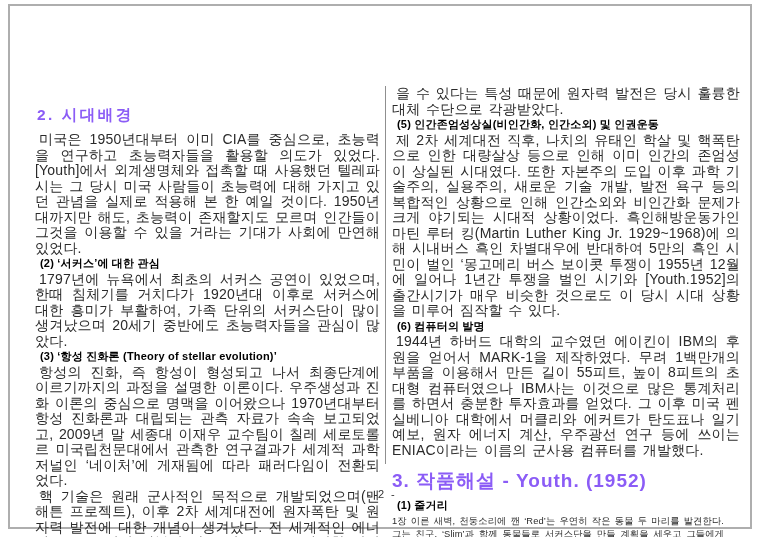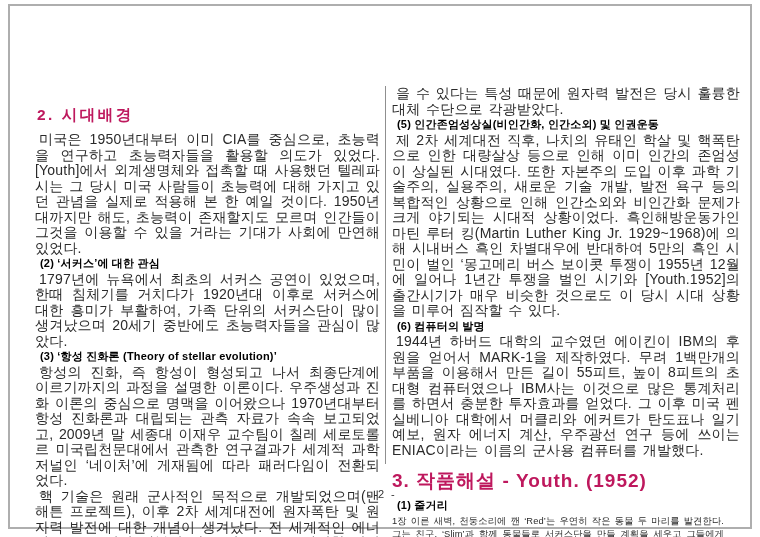--- a/index.html
+++ b/index.html
@@ -54,21 +54,21 @@
     width: 744px;
     text-align: center;
     font-size: 11px;
     letter-spacing: 2px;
     color: #333333;
   }
   
   .blk-section-title {
     font-size: 15.5px;
     font-weight: bold;
-    color: #be185d;
+    color: #8b5cf6;
     letter-spacing: 2.5px;
     margin: 0 0 8px 2px;
     line-height: 18px;
   }
   .col-right .blk-section-title {
     font-size: 19px;
     letter-spacing: 1px;
     margin: 14px 0 8px 0;
   }
   .blk-heading {

